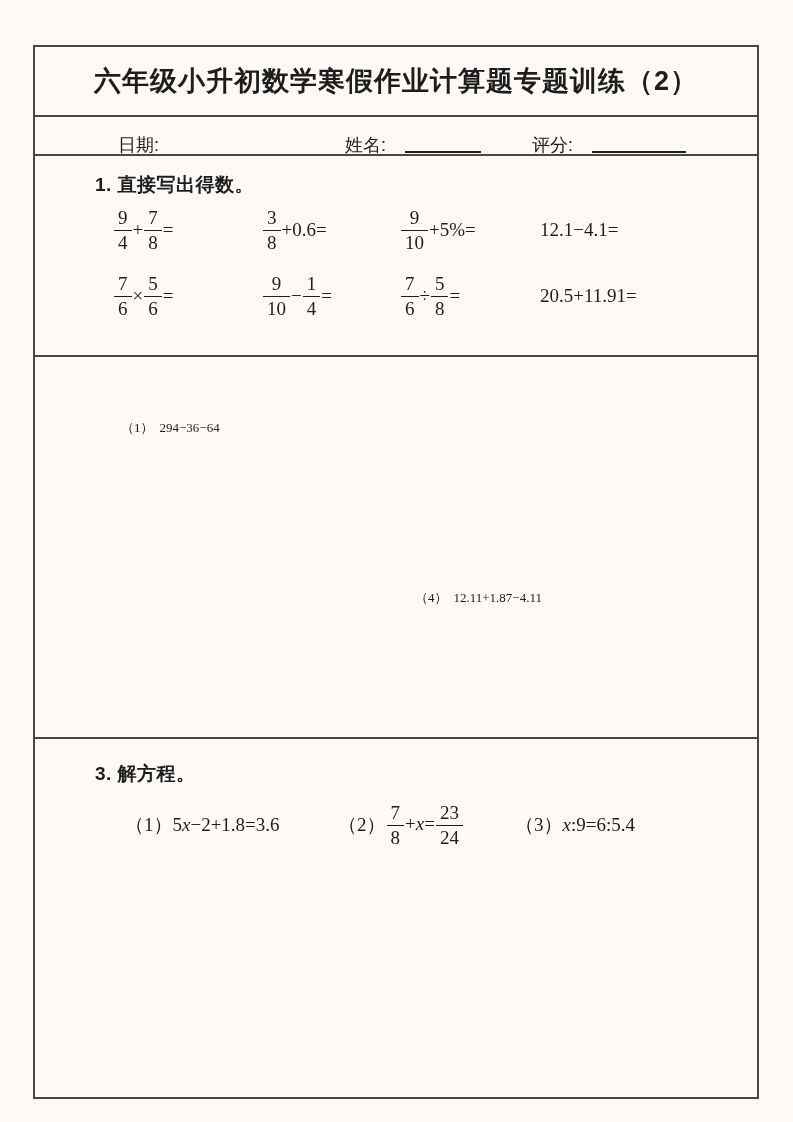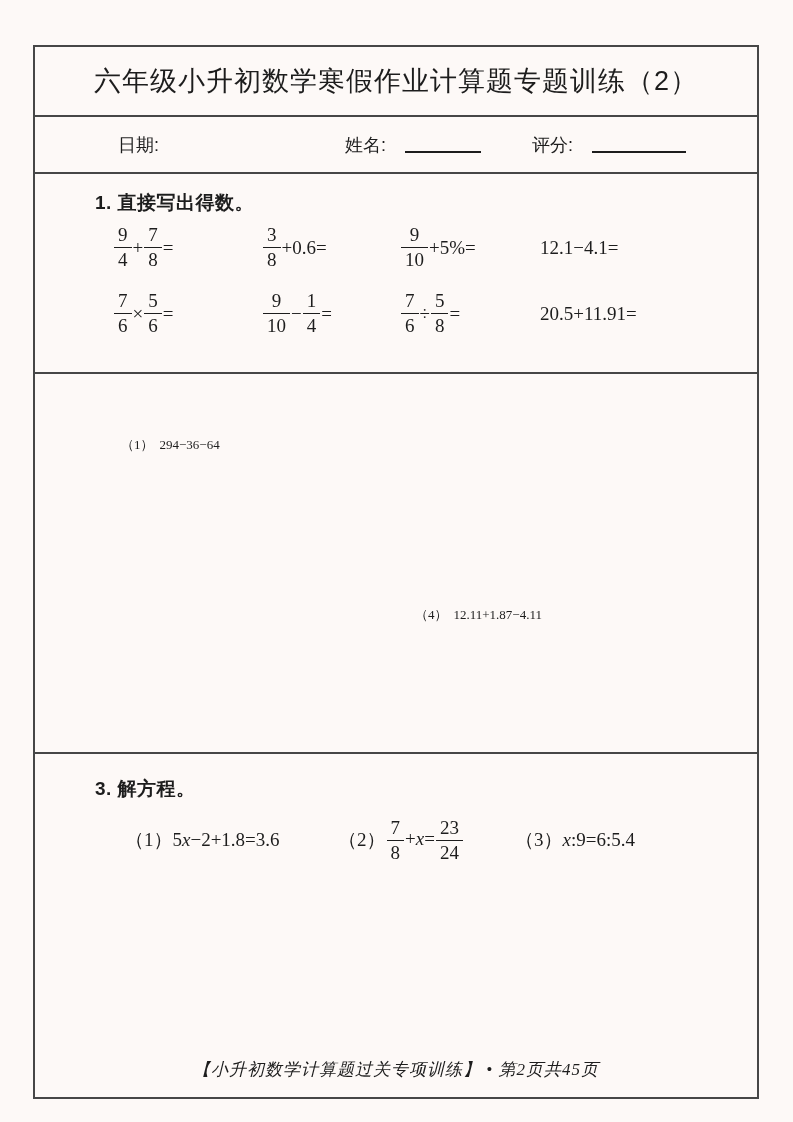--- a/index.html
+++ b/index.html
@@ -9,22 +9,22 @@
     font-family:"Liberation Sans",sans-serif;
     overflow:hidden;
   }
   .sheet{
     position:absolute;left:33px;top:45px;width:726px;height:1054px;
     border:2px solid #474747;box-sizing:border-box;
     display:flex;flex-direction:column;
   }
   .row{border-bottom:2px solid #474747;box-sizing:border-box;position:relative;}
   .title-row{height:70px;display:flex;align-items:center;justify-content:center;}
-  .page-title{font-size:27px;font-weight:normal;letter-spacing:1px;}
-  .info-row{height:57px;font-size:18px;}
+  .page-title{font-size:27px;font-weight:bold;letter-spacing:1px;}
+  .info-row{height:39px;font-size:18px;}
   .info-row .lbl{position:absolute;top:16px;}
   .blank{position:absolute;top:14px;display:inline-block;border-bottom:2px solid #1d1d1d;height:20px;}
   .section{box-sizing:border-box;padding-left:44px;}
   .sec1{height:201px;}
   .sec2{height:382px;}
   .sec3{height:344px;border-bottom:none;}
   .sec-heading{position:absolute;font-size:19px;font-weight:bold;letter-spacing:0.5px;}
   .math{font-family:"Liberation Serif",serif;font-size:19px;}
   .calc-cell{position:absolute;display:flex;align-items:center;height:56px;white-space:nowrap;}
   .frac{display:inline-block;vertical-align:middle;text-align:center;line-height:1.15;margin:0 1px;}
@@ -119,16 +119,15 @@
     </div>
     <div class="eq-cell math" style="left:303px;top:56px">
       <span class="plabel">（2）</span>
         <span><span class="frac"><span class="n">7</span><span class="d">8</span></span>+<span class="mvar">x</span>=<span class="frac"><span class="n">23</span><span class="d">24</span></span></span>
     </div>
     <div class="eq-cell math" style="left:480px;top:56px">
       <span class="plabel">（3）</span>
         <span><span class="mvar">x</span>:9=6:5.4</span>
     </div>
 
-    <div class="footer">【小升初数学计算题过关专项训练】 • 第2页共45页</div>
   </div>
 
 </div>
 
 </body></html>

